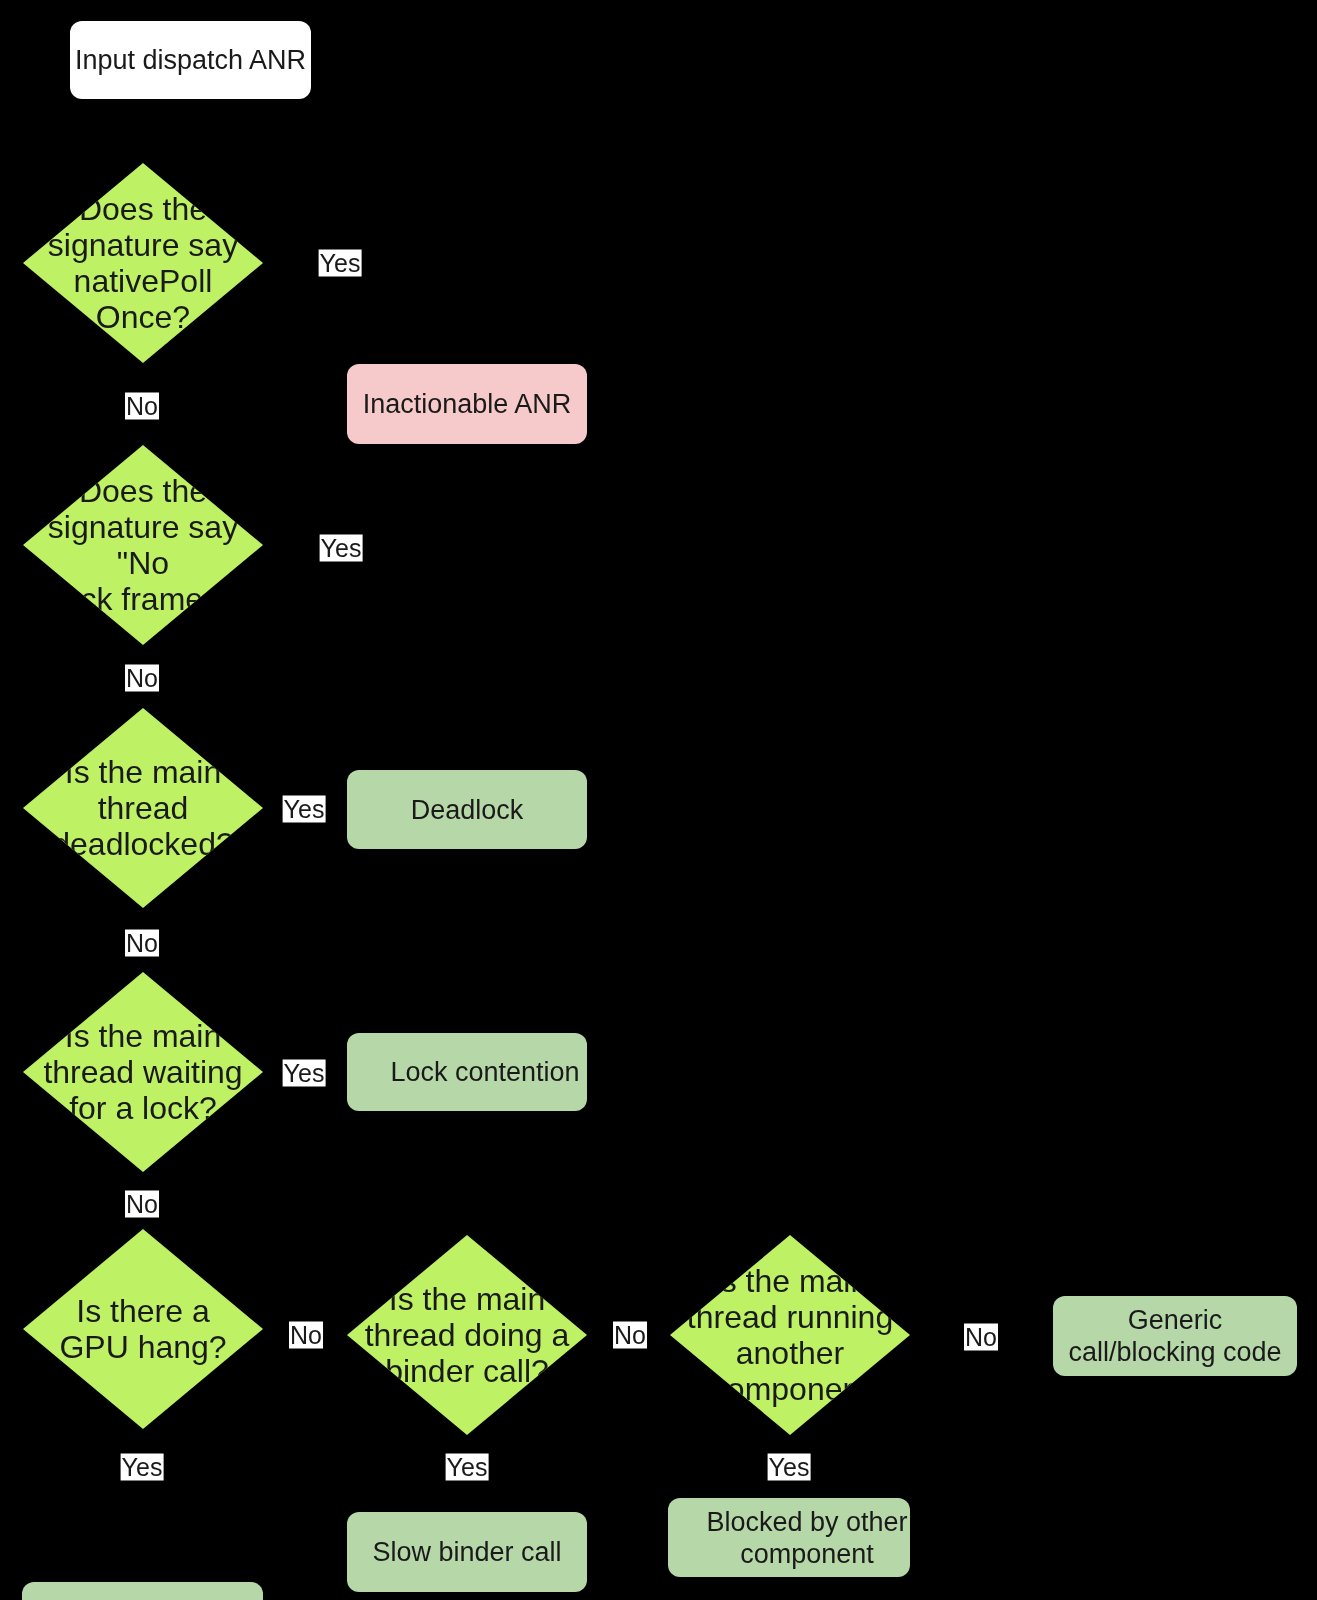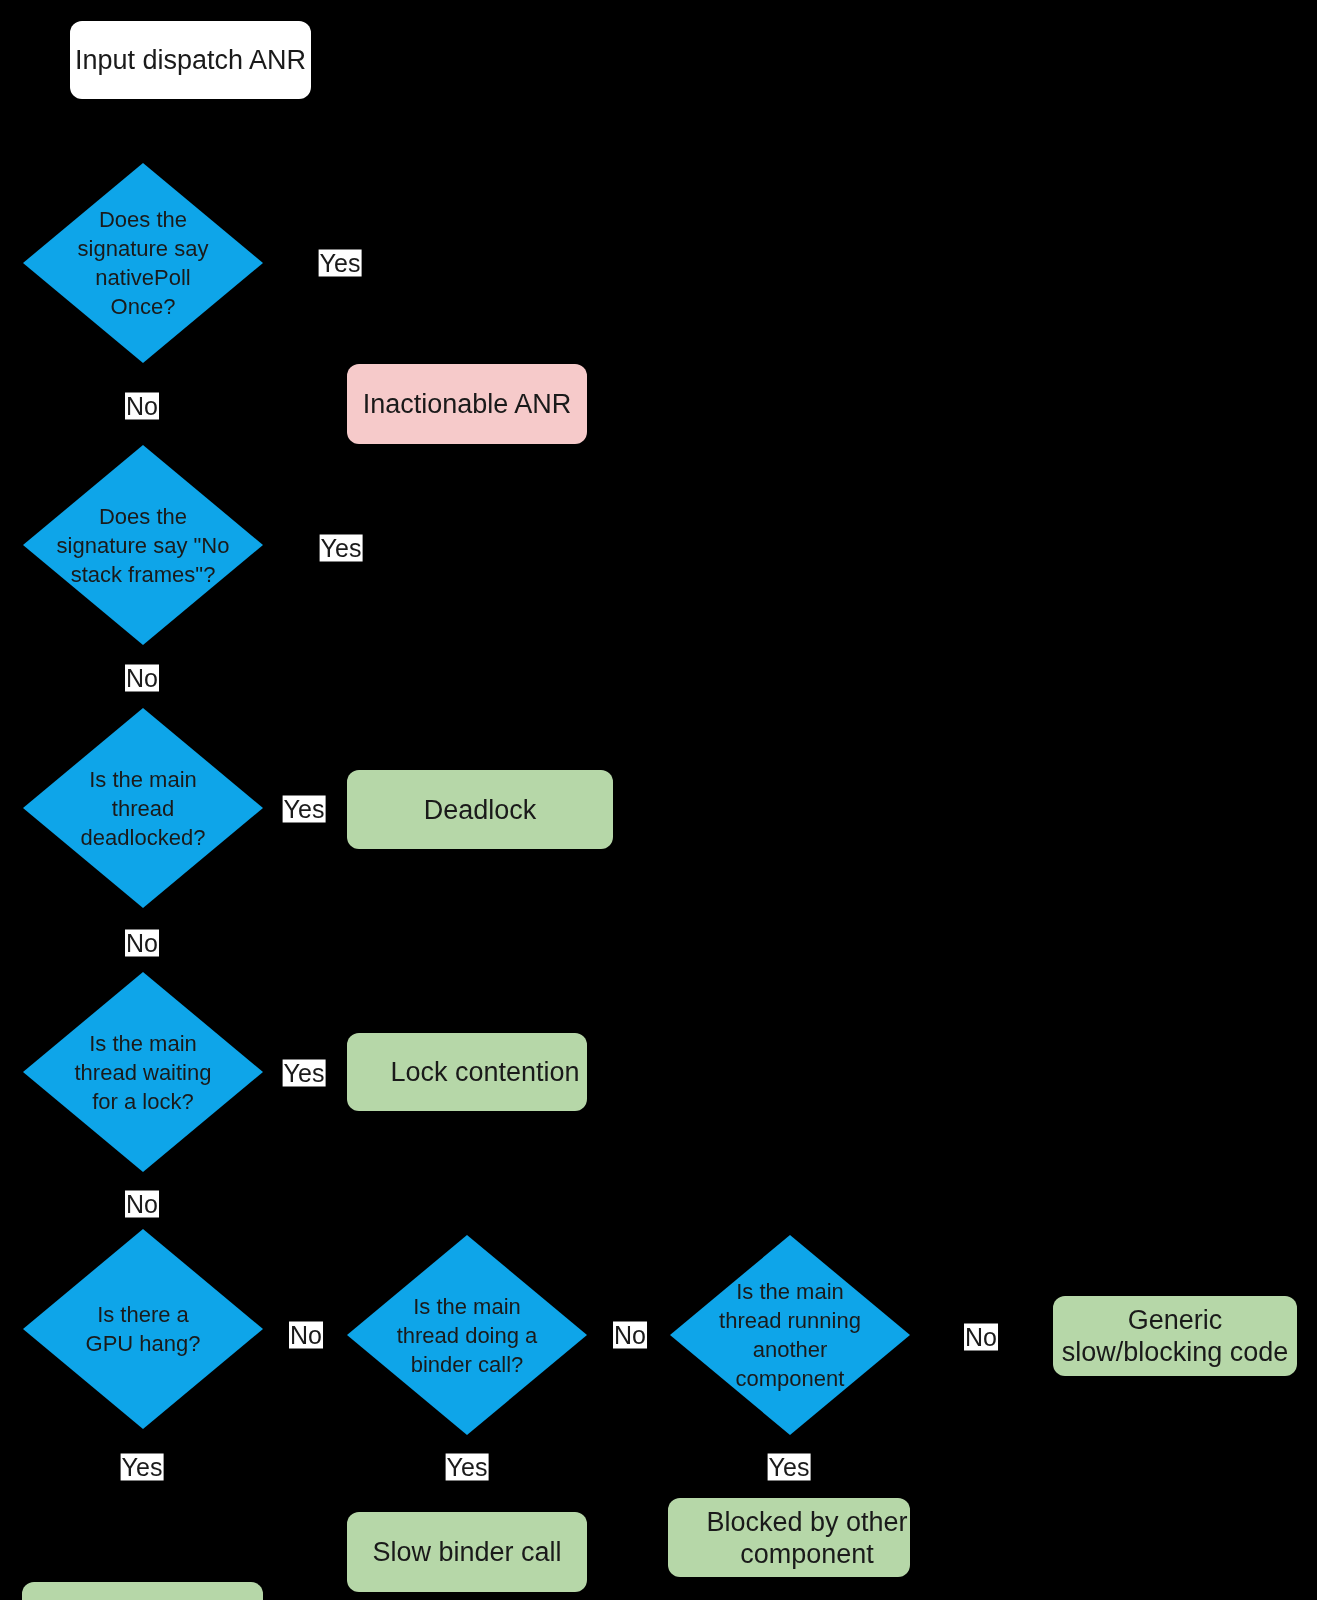--- a/index.html
+++ b/index.html
@@ -29,24 +29,24 @@
     background: #ffffff;
     border-radius: 12px;
     font-size: 27px;
     line-height: 32px;
   }
   .rect.green { background: #b6d7a8; }
   .rect.pink  { background: #f6caca; }
   .diamond {
     width: 240px;
     height: 200px;
-    background: #0ea5e9;
+    background: #bef264;
     clip-path: polygon(50% 0, 100% 50%, 50% 100%, 0 50%);
-    font-size: 22px;
-    line-height: 29px;
+    font-size: 32px;
+    line-height: 36px;
   }
   .elabel {
     position: absolute;
     transform: translate(-50%, -50%);
     background: #ffffff;
     color: #1a1a1a;
     font-size: 25px;
     line-height: 27px;
     padding: 0 1px;
     white-space: nowrap;
@@ -74,35 +74,35 @@
 
   <div class="node diamond" style="left:23px; top:972px;">Is the main
 thread waiting
 for a lock?</div>
 
   <div class="node diamond" style="left:23px; top:1229px;">Is there a
 GPU hang?</div>
 
   <div class="node rect pink" style="left:347px; top:364px; width:240px; height:80px;">Inactionable ANR</div>
 
-  <div class="node rect green" style="left:347px; top:770px; width:266px; height:79px;">Deadlock</div>
+  <div class="node rect green" style="left:347px; top:770px; width:240px; height:79px;">Deadlock</div>
 
   <div class="node rect green" style="left:347px; top:1033px; width:240px; height:78px;padding-left:36px;">Lock contention</div>
 
   <div class="node diamond" style="left:347px; top:1235px;">Is the main
 thread doing a
 binder call?</div>
 
   <div class="node diamond" style="left:670px; top:1235px;">Is the main
 thread running
 another
 component</div>
 
   <div class="node rect green" style="left:1053px; top:1296px; width:244px; height:80px;">Generic
-slow/blocking code</div>
+call/blocking code</div>
 
   <div class="node rect green" style="left:22px; top:1582px; width:241px; height:64px;">GPU hang</div>
 
   <div class="node rect green" style="left:347px; top:1512px; width:240px; height:80px;">Slow binder call</div>
 
   <div class="node rect green" style="left:668px; top:1498px; width:242px; height:79px;padding-left:36px;">Blocked by other
 component</div>
 
   <div class="elabel" style="left:340px; top:263px;">Yes</div>
   <div class="elabel" style="left:341px; top:548px;">Yes</div>

